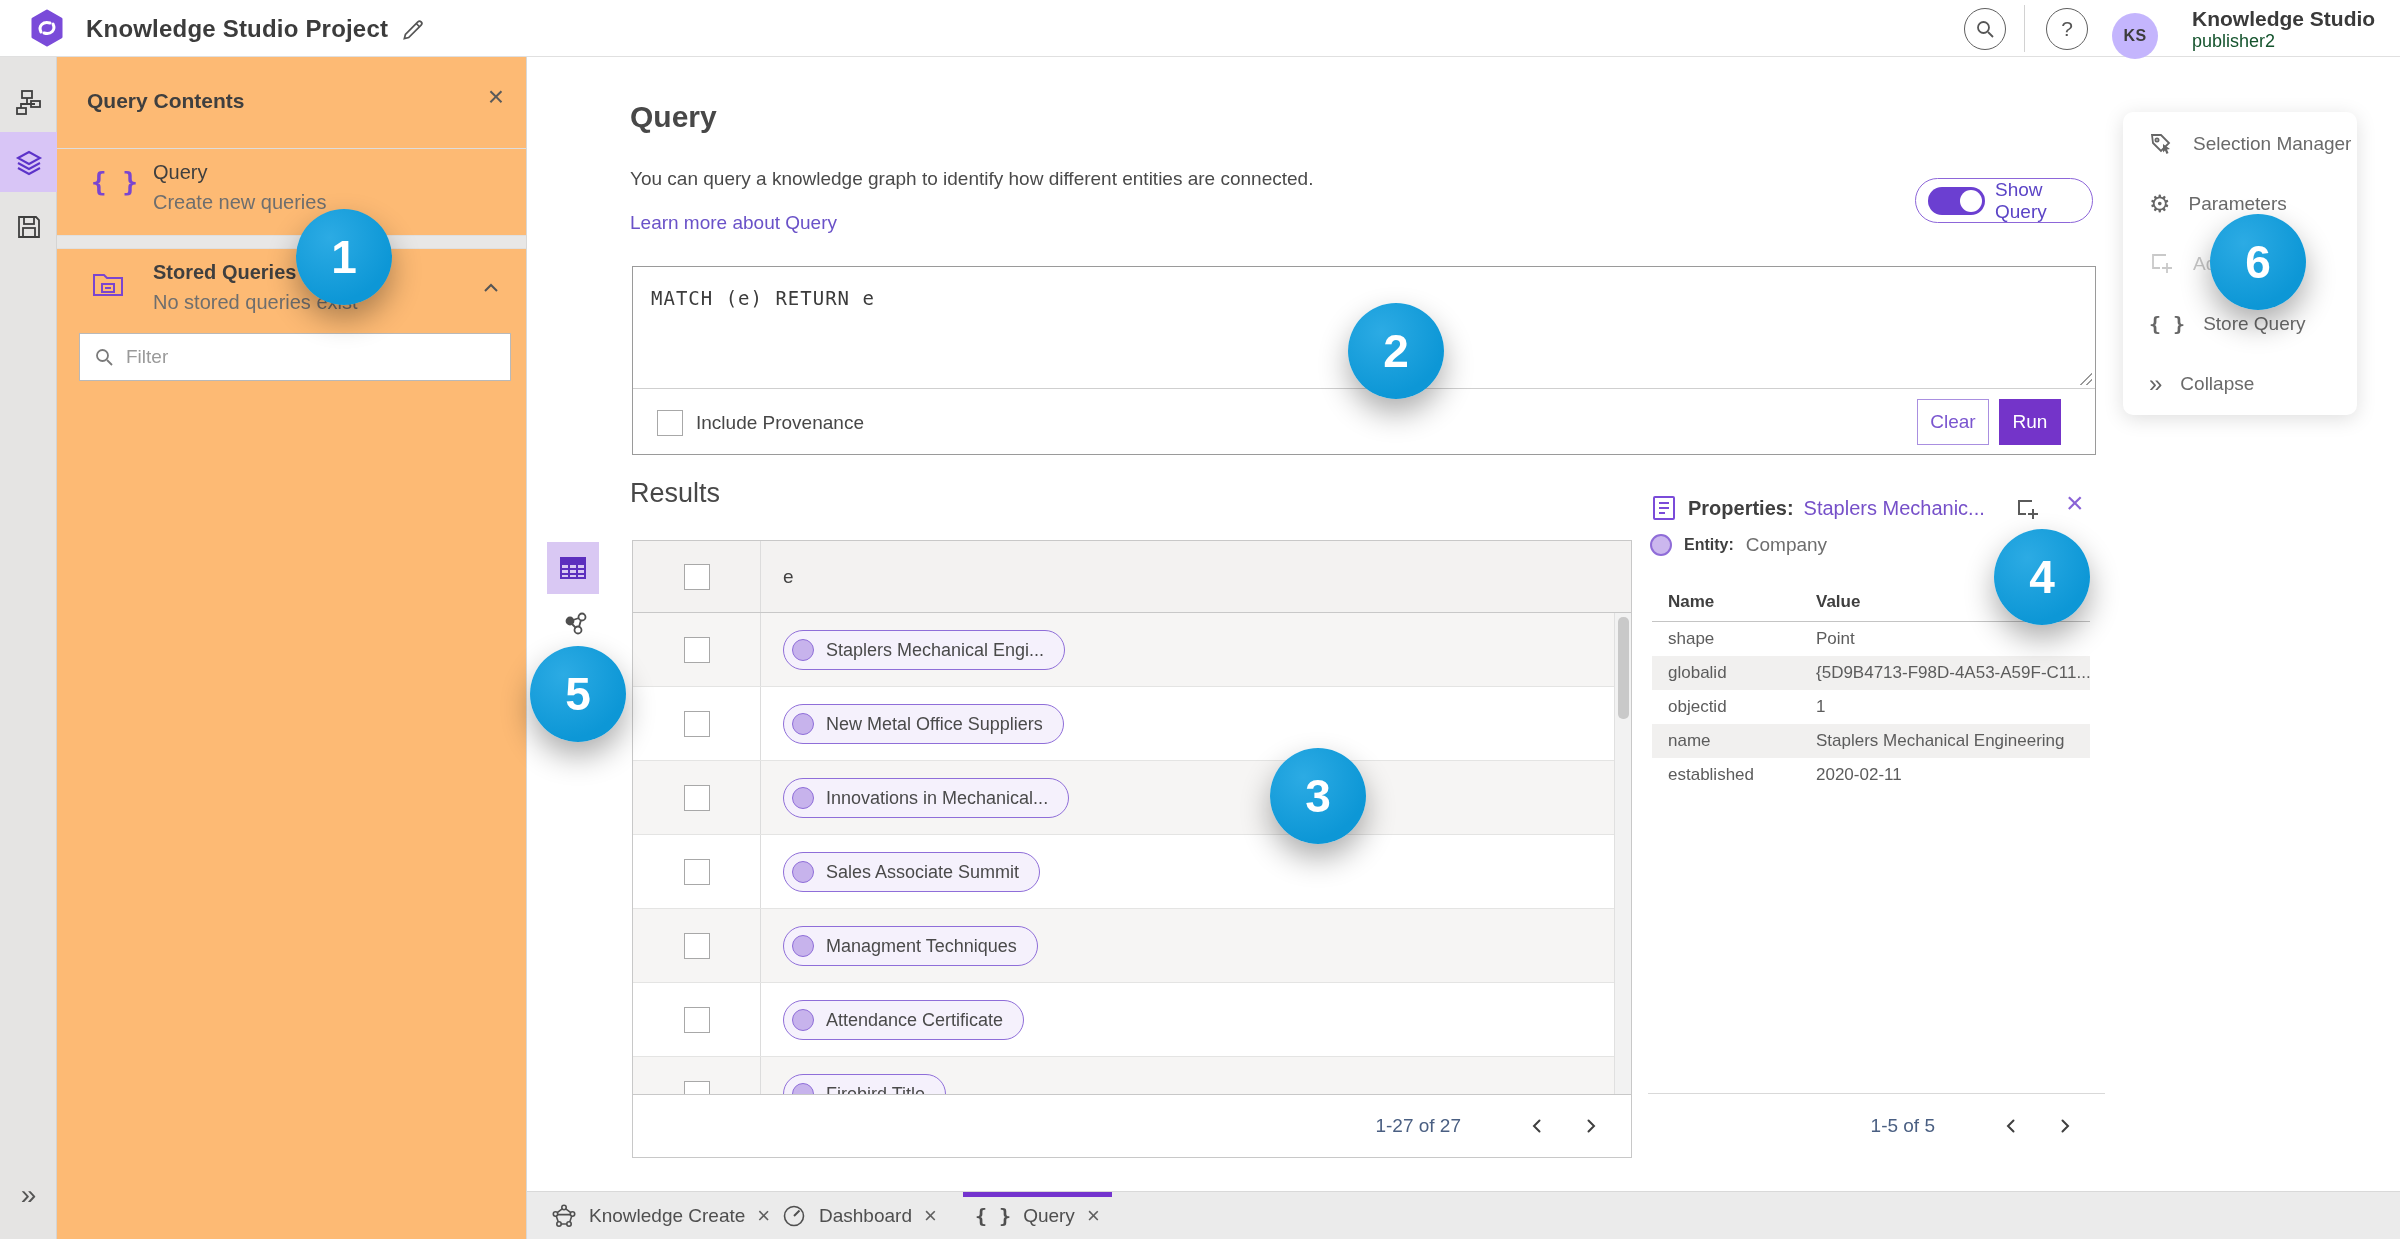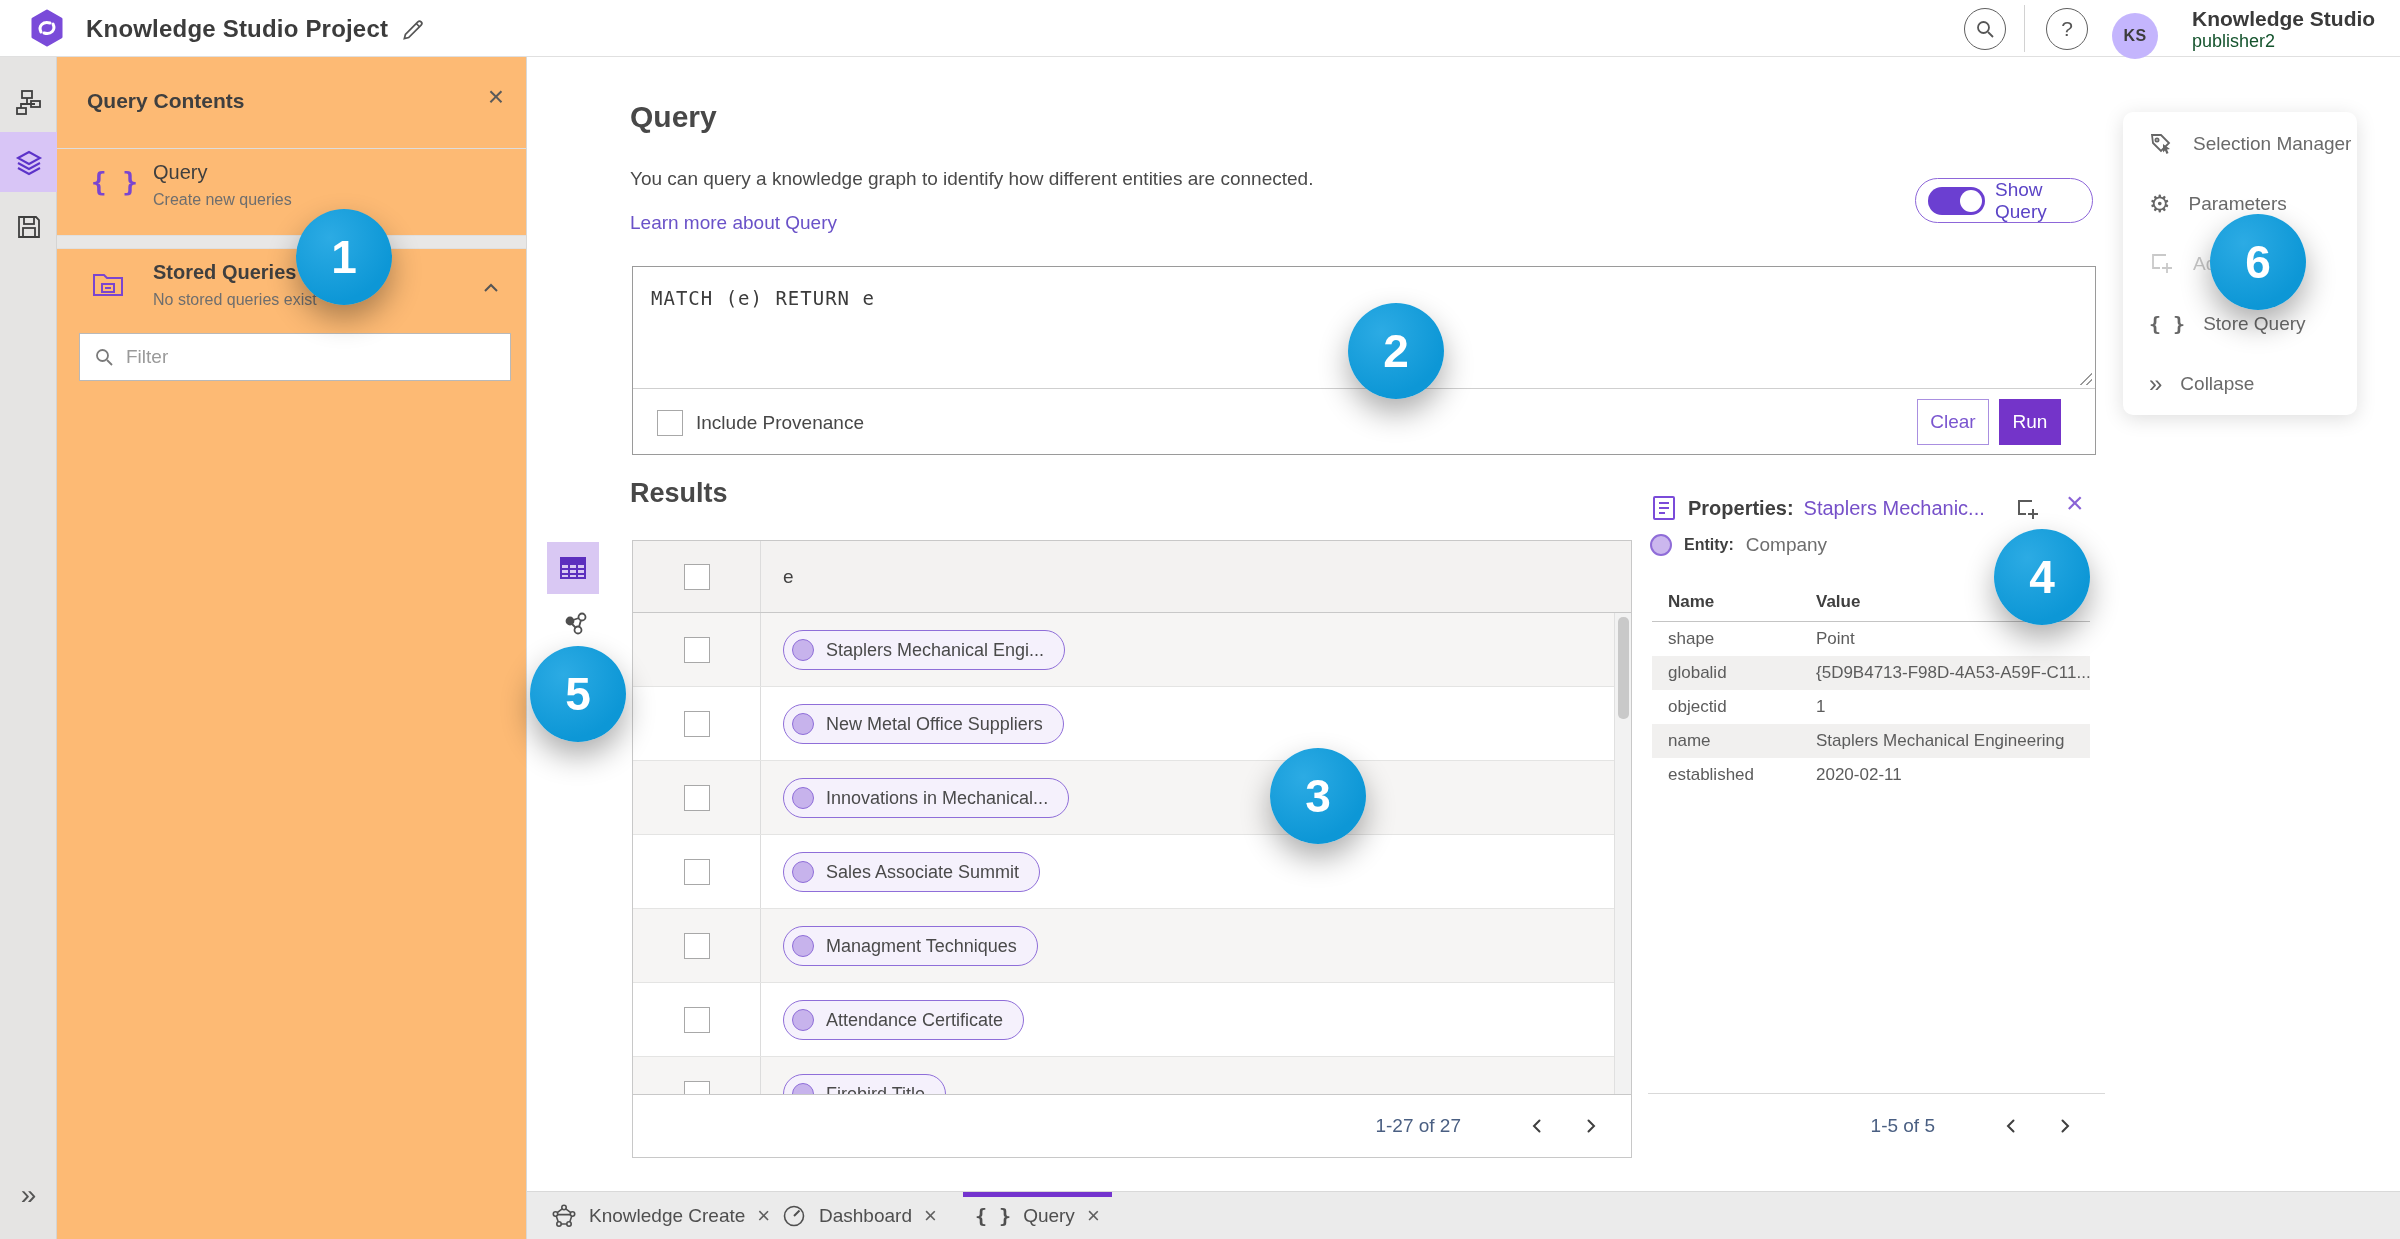--- a/index.html
+++ b/index.html
@@ -37,21 +37,21 @@
   .panel-title { position:absolute; left:30px; top:32px; font-size:21px; font-weight:700; color:#3f3f3f; }
   .panel-close { position:absolute; right:22px; top:26px; font-size:28px; color:#5a5a5a; cursor:pointer; line-height:1; }
   .panel-item { position:absolute; left:0; width:100%; cursor:pointer; }
   .pi-query { top:92px; height:86px; }
   .spacer-band { position:absolute; left:0; top:178px; width:100%; height:14px; background:#e8e7e6; border-top:1px solid #e0dfde; border-bottom:1px solid #e0dfde; }
   .pi-stored { top:192px; height:84px; }
   .pi-icon { position:absolute; left:34px; top:18px; color:#7a45d0; }
   .braces-glyph { font-family:"DejaVu Sans Mono", monospace; font-size:26px; font-weight:700; color:#7a45d0; }
   .pi-label { position:absolute; left:96px; top:12px; font-size:20px; font-weight:700; color:#3f3f3f; }
   .pi-label.normal { font-weight:400; }
-  .pi-desc { position:absolute; left:96px; top:42px; font-size:16px; color:#6e6e6e; }
+  .pi-desc { position:absolute; left:96px; top:42px; font-size:20px; color:#6e6e6e; }
   .pi-chevron { position:absolute; right:24px; top:28px; color:#555; }
   .filter-box { position:absolute; left:22px; top:276px; width:432px; height:48px; background:#fff; border:1px solid #b9b9b9; display:flex; align-items:center; padding:0 14px; gap:12px; }
   .filter-box input { border:none; outline:none; flex:1; font-size:19px; font-family:"Liberation Sans",sans-serif; color:#444; background:transparent; }
   .filter-box input::placeholder { color:#9a9a9a; }
 
   
   .q-title { left:630px; top:100px; font-size:30px; font-weight:700; color:#484848; }
   .q-desc  { left:630px; top:168px; font-size:19px; color:#4a4a4a; }
   .q-link  { left:630px; top:212px; font-size:19px; color:#6a52c8; cursor:pointer; }
   .show-query { left:1915px; top:178px; width:178px; height:45px; border:1.6px solid #8d66d9; border-radius:23px; display:flex; align-items:center; padding:0 12px; gap:10px; cursor:pointer; background:#fff; }
@@ -66,21 +66,21 @@
     background: repeating-linear-gradient(-45deg, transparent 0 3px, #9a9a9a 3px 4.5px);
     clip-path: polygon(100% 0, 100% 100%, 0 100%); }
   .editor-footer { position:absolute; left:0; top:122px; width:100%; height:67px; }
   .prov-row { position:absolute; left:24px; top:0; height:67px; display:flex; align-items:center; gap:13px; cursor:pointer; }
   .checkbox { width:26px; height:26px; border:1.5px solid #a8a8a8; background:#fff; flex:none; }
   .prov-label { font-size:19px; color:#474747; }
   .btn-clear { position:absolute; right:106px; top:10px; width:72px; height:46px; background:#fff; border:1.5px solid #a98fe0; color:#7a55cf; font-size:19px; display:flex; align-items:center; justify-content:center; cursor:pointer; }
   .btn-run { position:absolute; right:34px; top:10px; width:62px; height:46px; background:#7434c9; border:1.5px solid #7434c9; color:#fff; font-size:19px; display:flex; align-items:center; justify-content:center; cursor:pointer; }
 
   
-  .r-title { left:630px; top:478px; font-size:27px; font-weight:700; color:#484848; }
+  .r-title { left:630px; top:478px; font-size:27px; font-weight:400; color:#484848; }
   .view-table-btn { left:547px; top:542px; width:52px; height:52px; background:#d9c8f3; display:flex; align-items:center; justify-content:center; cursor:pointer; color:#5c2fbe; }
   .view-graph-btn { left:558px; top:608px; width:36px; height:36px; display:flex; align-items:center; justify-content:center; cursor:pointer; color:#4f4f4f; }
 
   .results-table { left:632px; top:540px; width:1000px; height:555px; border:1px solid #c8c8c8; background:#fff; overflow:hidden; }
   .rt-header { position:absolute; left:0; top:0; width:100%; height:72px; background:#f3f2f1; border-bottom:1px solid #c8c8c8; }
   .rt-check-col { position:absolute; left:0; top:0; width:128px; height:100%; border-right:1px solid #dcdcdc; display:flex; align-items:center; justify-content:center; }
   .rt-colname { position:absolute; left:150px; top:0; height:100%; display:flex; align-items:center; font-size:19px; color:#424242; }
   .rt-row { position:absolute; left:0; width:100%; height:74px; border-bottom:1px solid #e4e4e3; background:#fff; }
   .rt-row.alt { background:#f6f5f4; }
   .chip { position:absolute; left:150px; top:17px; height:40px; display:inline-flex; align-items:center; gap:12px; padding:0 20px 0 8px; border:1.6px solid #8f6ed9; border-radius:20px; background:#f5f1fc; cursor:pointer; }

